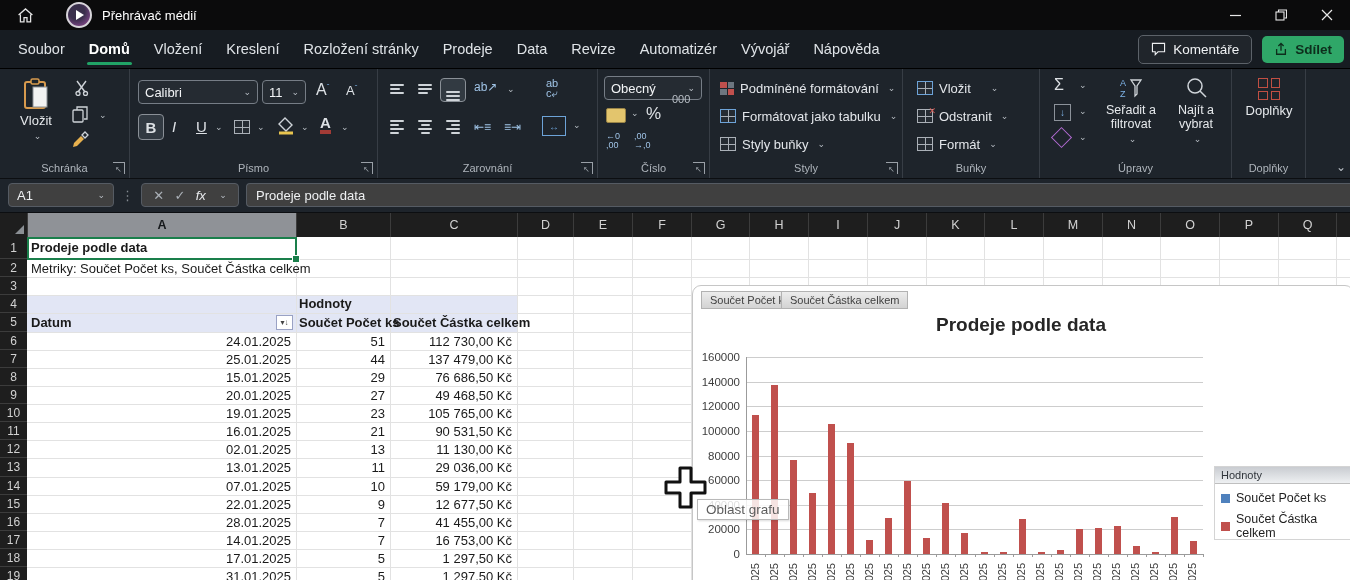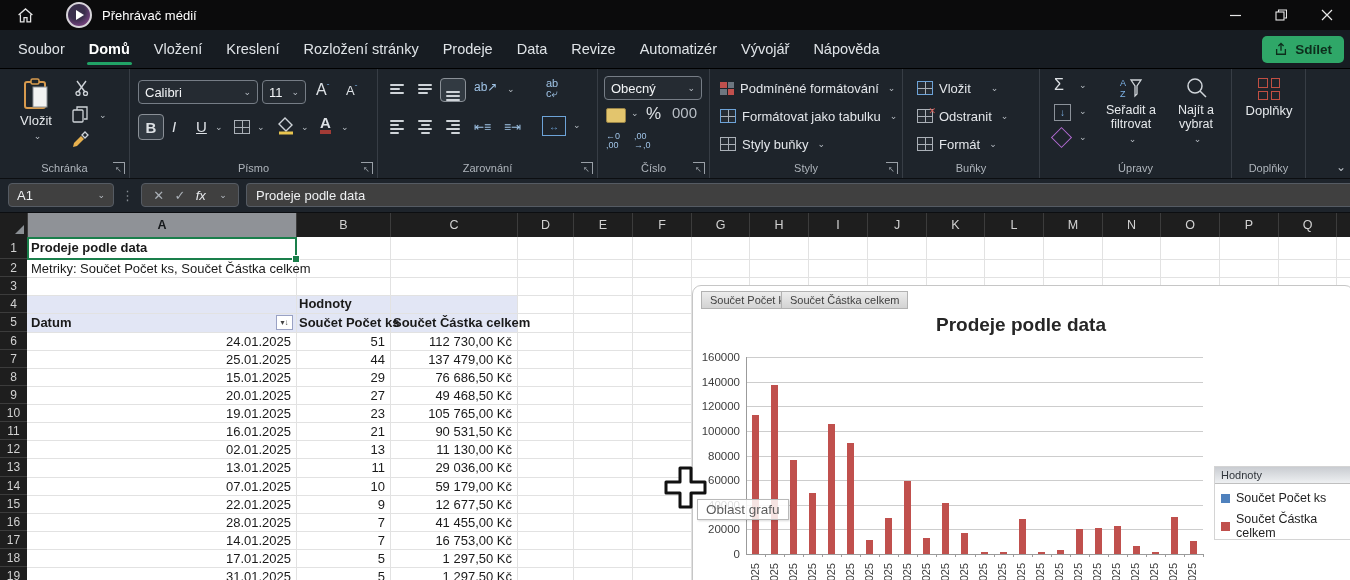--- a/index.html
+++ b/index.html
@@ -132,20 +132,26 @@
       <span class="rtab">Kreslení</span>
       <span class="rtab">Rozložení stránky</span>
       <span class="rtab">Prodeje</span>
       <span class="rtab">Data</span>
       <span class="rtab">Revize</span>
       <span class="rtab">Automatizér</span>
       <span class="rtab">Vývojář</span>
       <span class="rtab">Nápověda</span>
     </div>
   <div class="menu-right">
+    <span class="comments-btn">
+      <svg width="15" height="14" viewBox="0 0 16 15">
+          <path d="M1.5 1.5h13v9h-7l-3 3v-3h-3z" fill="none" stroke="#eef0f2" stroke-width="1.2"></path>
+        </svg>
+      <span>Komentáře</span>
+    </span>
     <span class="share-btn">
       <svg width="14" height="14" viewBox="0 0 16 16">
           <path d="M8 10V2M5 4.5 8 1.5l3 3M3 8v6h10V8" fill="none" stroke="#0d2e1c" stroke-width="1.5"></path>
         </svg>
       <span>Sdílet</span>
     </span>
   </div>
 </div>
 
 <div class="abs ribbon">
@@ -262,21 +268,21 @@
   </div>
 
   <div class="rgroup" style="width:112px">
     <div class="combo" style="position:absolute;left:6px;top:8px;width:98px">
       <span>Obecný</span>
         <span class="chev">⌄</span>
     </div>
     <span style="position:absolute;left:8px;top:40px;width:18px;height:13px;background:#e3c56d;border:1px solid #9a8447;border-radius:2px"></span>
     <span class="chev" style="position:absolute;left:30px;top:40px">⌄</span>
     <span class="ric" style="position:absolute;left:48px;top:36px;font-size:17px"><span>%</span></span>
-    <span class="ric" style="position:absolute;left:74px;top:36px;font-size:15px;color:#b9bfc6"><span>000</span></span>
+    <span class="ric" style="position:absolute;left:74px;top:25px;font-size:11px;color:#b9bfc6"><span>000</span></span>
     <span class="ric" style="position:absolute;left:8px;top:64px;font-size:9px;color:#9fc3e6;line-height:9px">←0<br>,00</span>
     <span class="ric" style="position:absolute;left:36px;top:64px;font-size:9px;color:#9fc3e6;line-height:9px">,00<br>→,0</span>
     <div class="glabel">Číslo</div>
     <div class="launcher">↘</div>
   </div>
 
   <div class="rgroup" style="width:193px">
     <div class="stackitem" style="position:absolute;left:10px;top:8px">
       <span style="width:14px;height:13px;display:inline-grid;grid-template-columns:1fr 1fr;grid-template-rows:1fr 1fr;gap:1px">
           <i style="background:#c0504d"></i>

